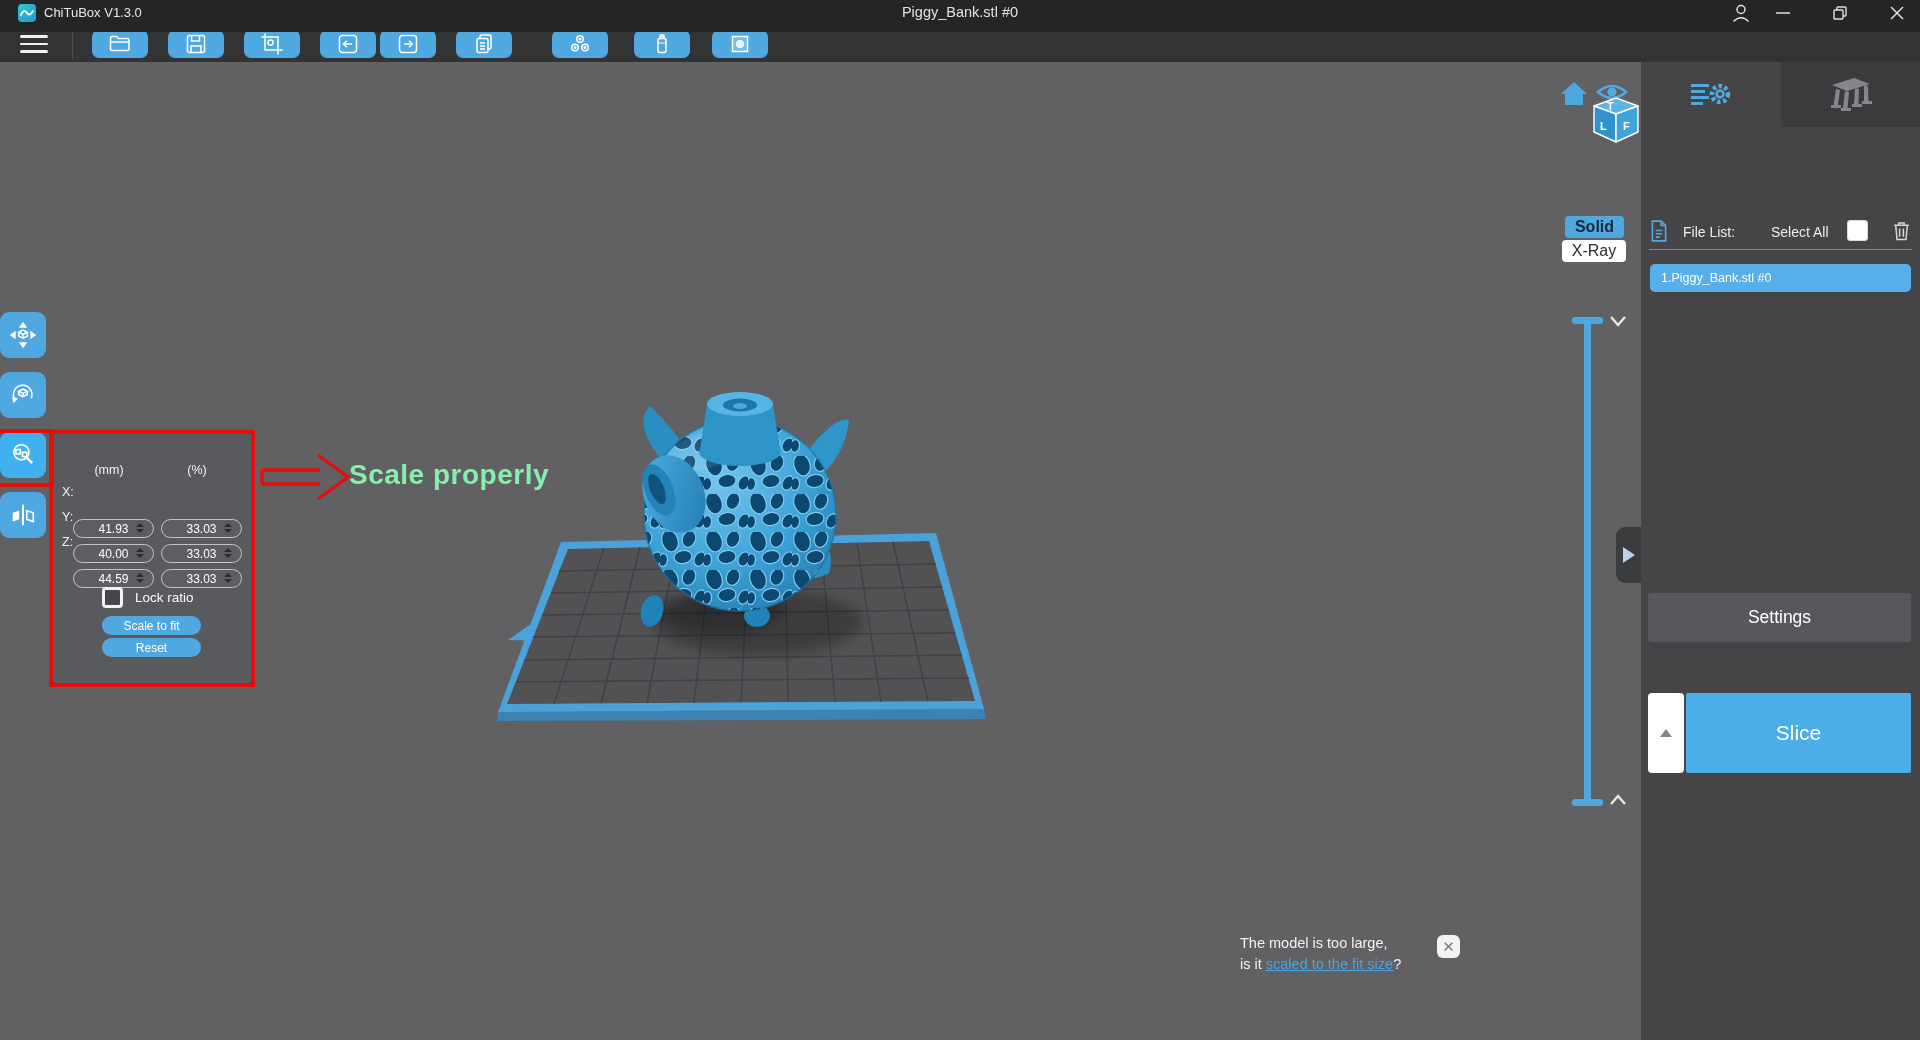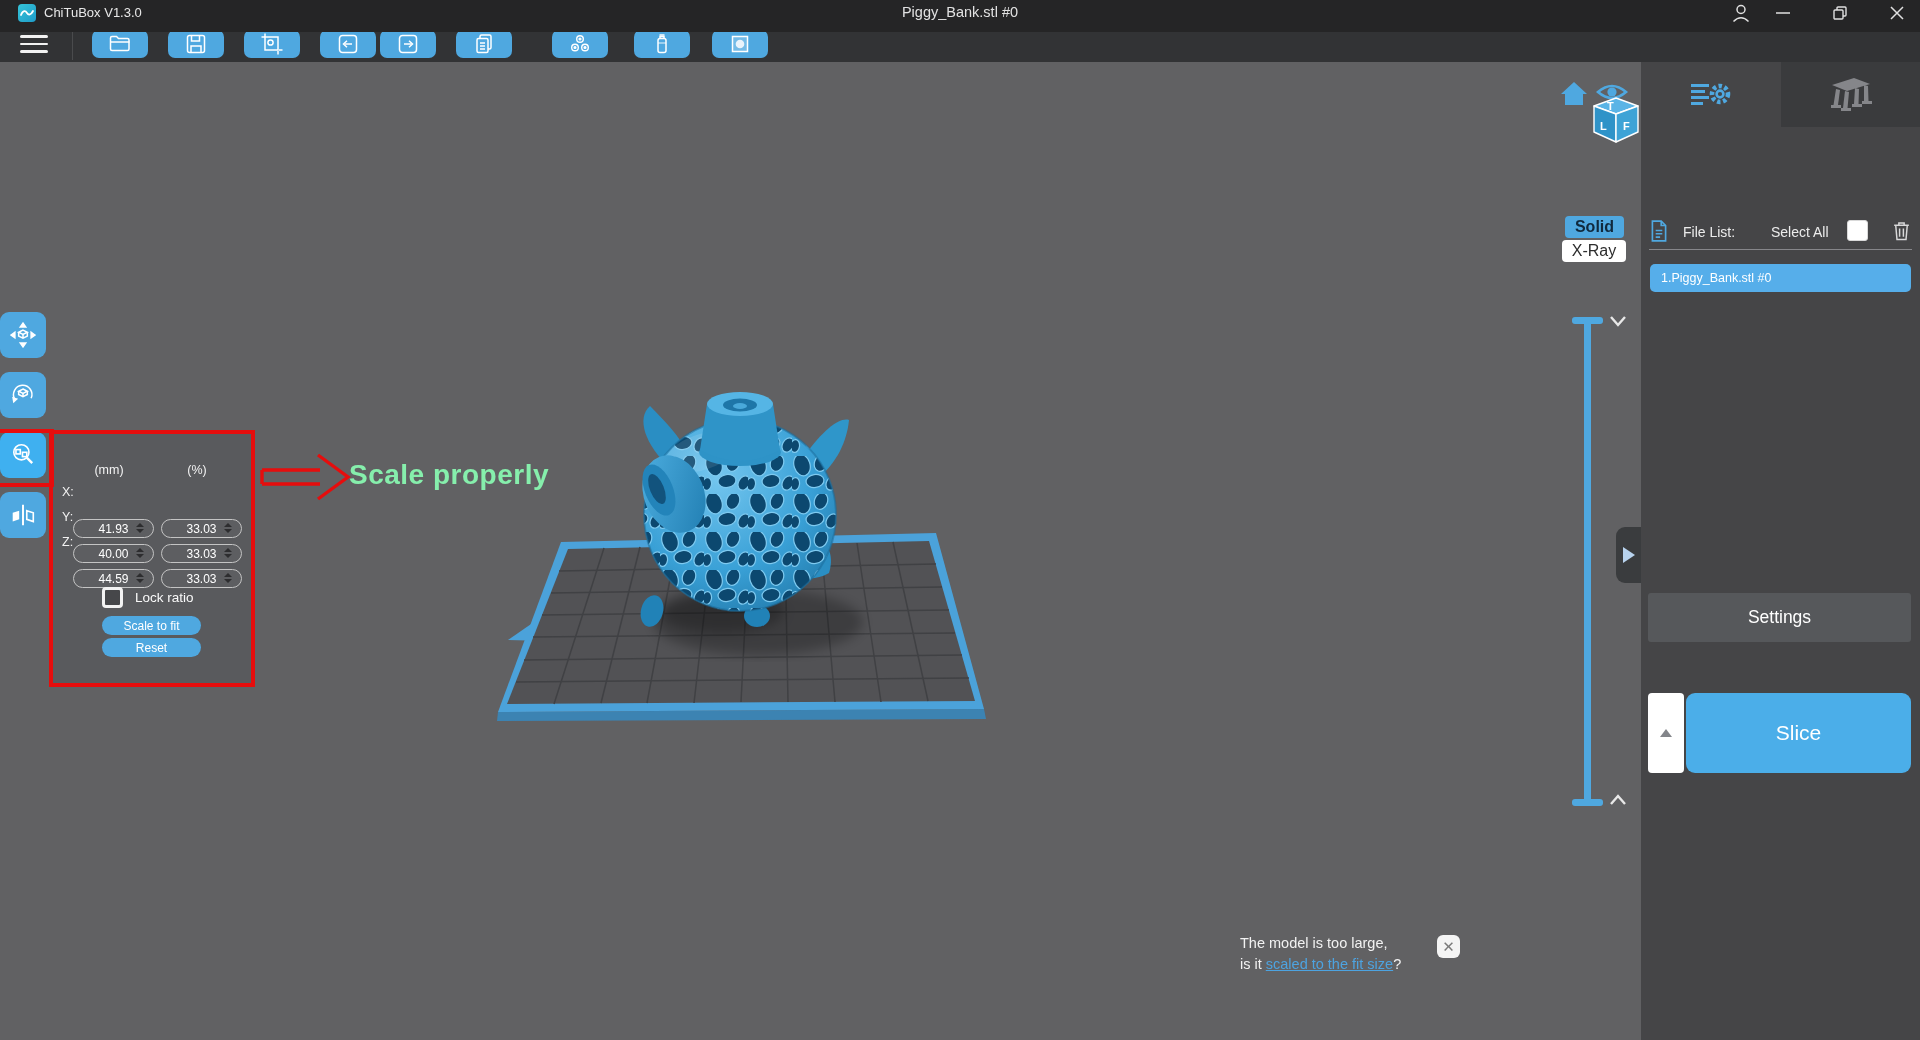--- a/index.html
+++ b/index.html
@@ -70,21 +70,21 @@
   .selall-check { position:absolute; left:197px; top:0; width:21px; height:21px; background:#fff; border-radius:3px; border:1px solid #d9d9d9; }
   .flist-sep { position:absolute; left:8px; top:187px; width:263px; height:1px; background:#86868a; }
   .file-item { position:absolute; left:9px; top:202px; width:261px; height:28px; background:#56aeea; border-radius:5px;
     color:#fff; font-size:12.5px; display:flex; align-items:center; padding-left:11px; }
   .settings-btn { position:absolute; left:7px; top:531px; width:263px; height:49px; background:#56585b; border:none;
     border-radius:3px; color:#fff; font-size:17.5px; font-family:inherit; display:flex; align-items:center; justify-content:center; }
   .slice-wrap { position:absolute; left:7px; top:631px; width:263px; height:80px; }
   .slice-spin { position:absolute; left:0; top:0; width:36px; height:80px; background:#fff; border-radius:4px;
     display:flex; align-items:center; justify-content:center; }
   .slice-spin i { display:block; width:0; height:0; border-left:6px solid transparent; border-right:6px solid transparent; border-bottom:8px solid #83858a; }
-  .slice-btn { position:absolute; left:38px; top:0; width:225px; height:80px; background:#4baee9; border:none; border-radius:9px;
+  .slice-btn { position:absolute; left:38px; top:0; width:225px; height:80px; background:#4baee9; border:none; border-radius:2px;
     color:#fff; font-size:21px; font-family:inherit; display:flex; align-items:center; justify-content:center; }
 
   
   .notif { position:absolute; left:1240px; top:933px; width:240px; z-index:15; font-size:14.5px; color:#f2f2f2; line-height:21px; }
   .notif a { color:#4da3e0; text-decoration:underline; cursor:pointer; }
   .notif-close { position:absolute; left:197px; top:2px; width:23px; height:23px; background:#f4f4f4; border-radius:6px;
     color:#7a7a7a; font-size:15px; display:flex; align-items:center; justify-content:center; }
 
   svg { display:block; }
 </style>

